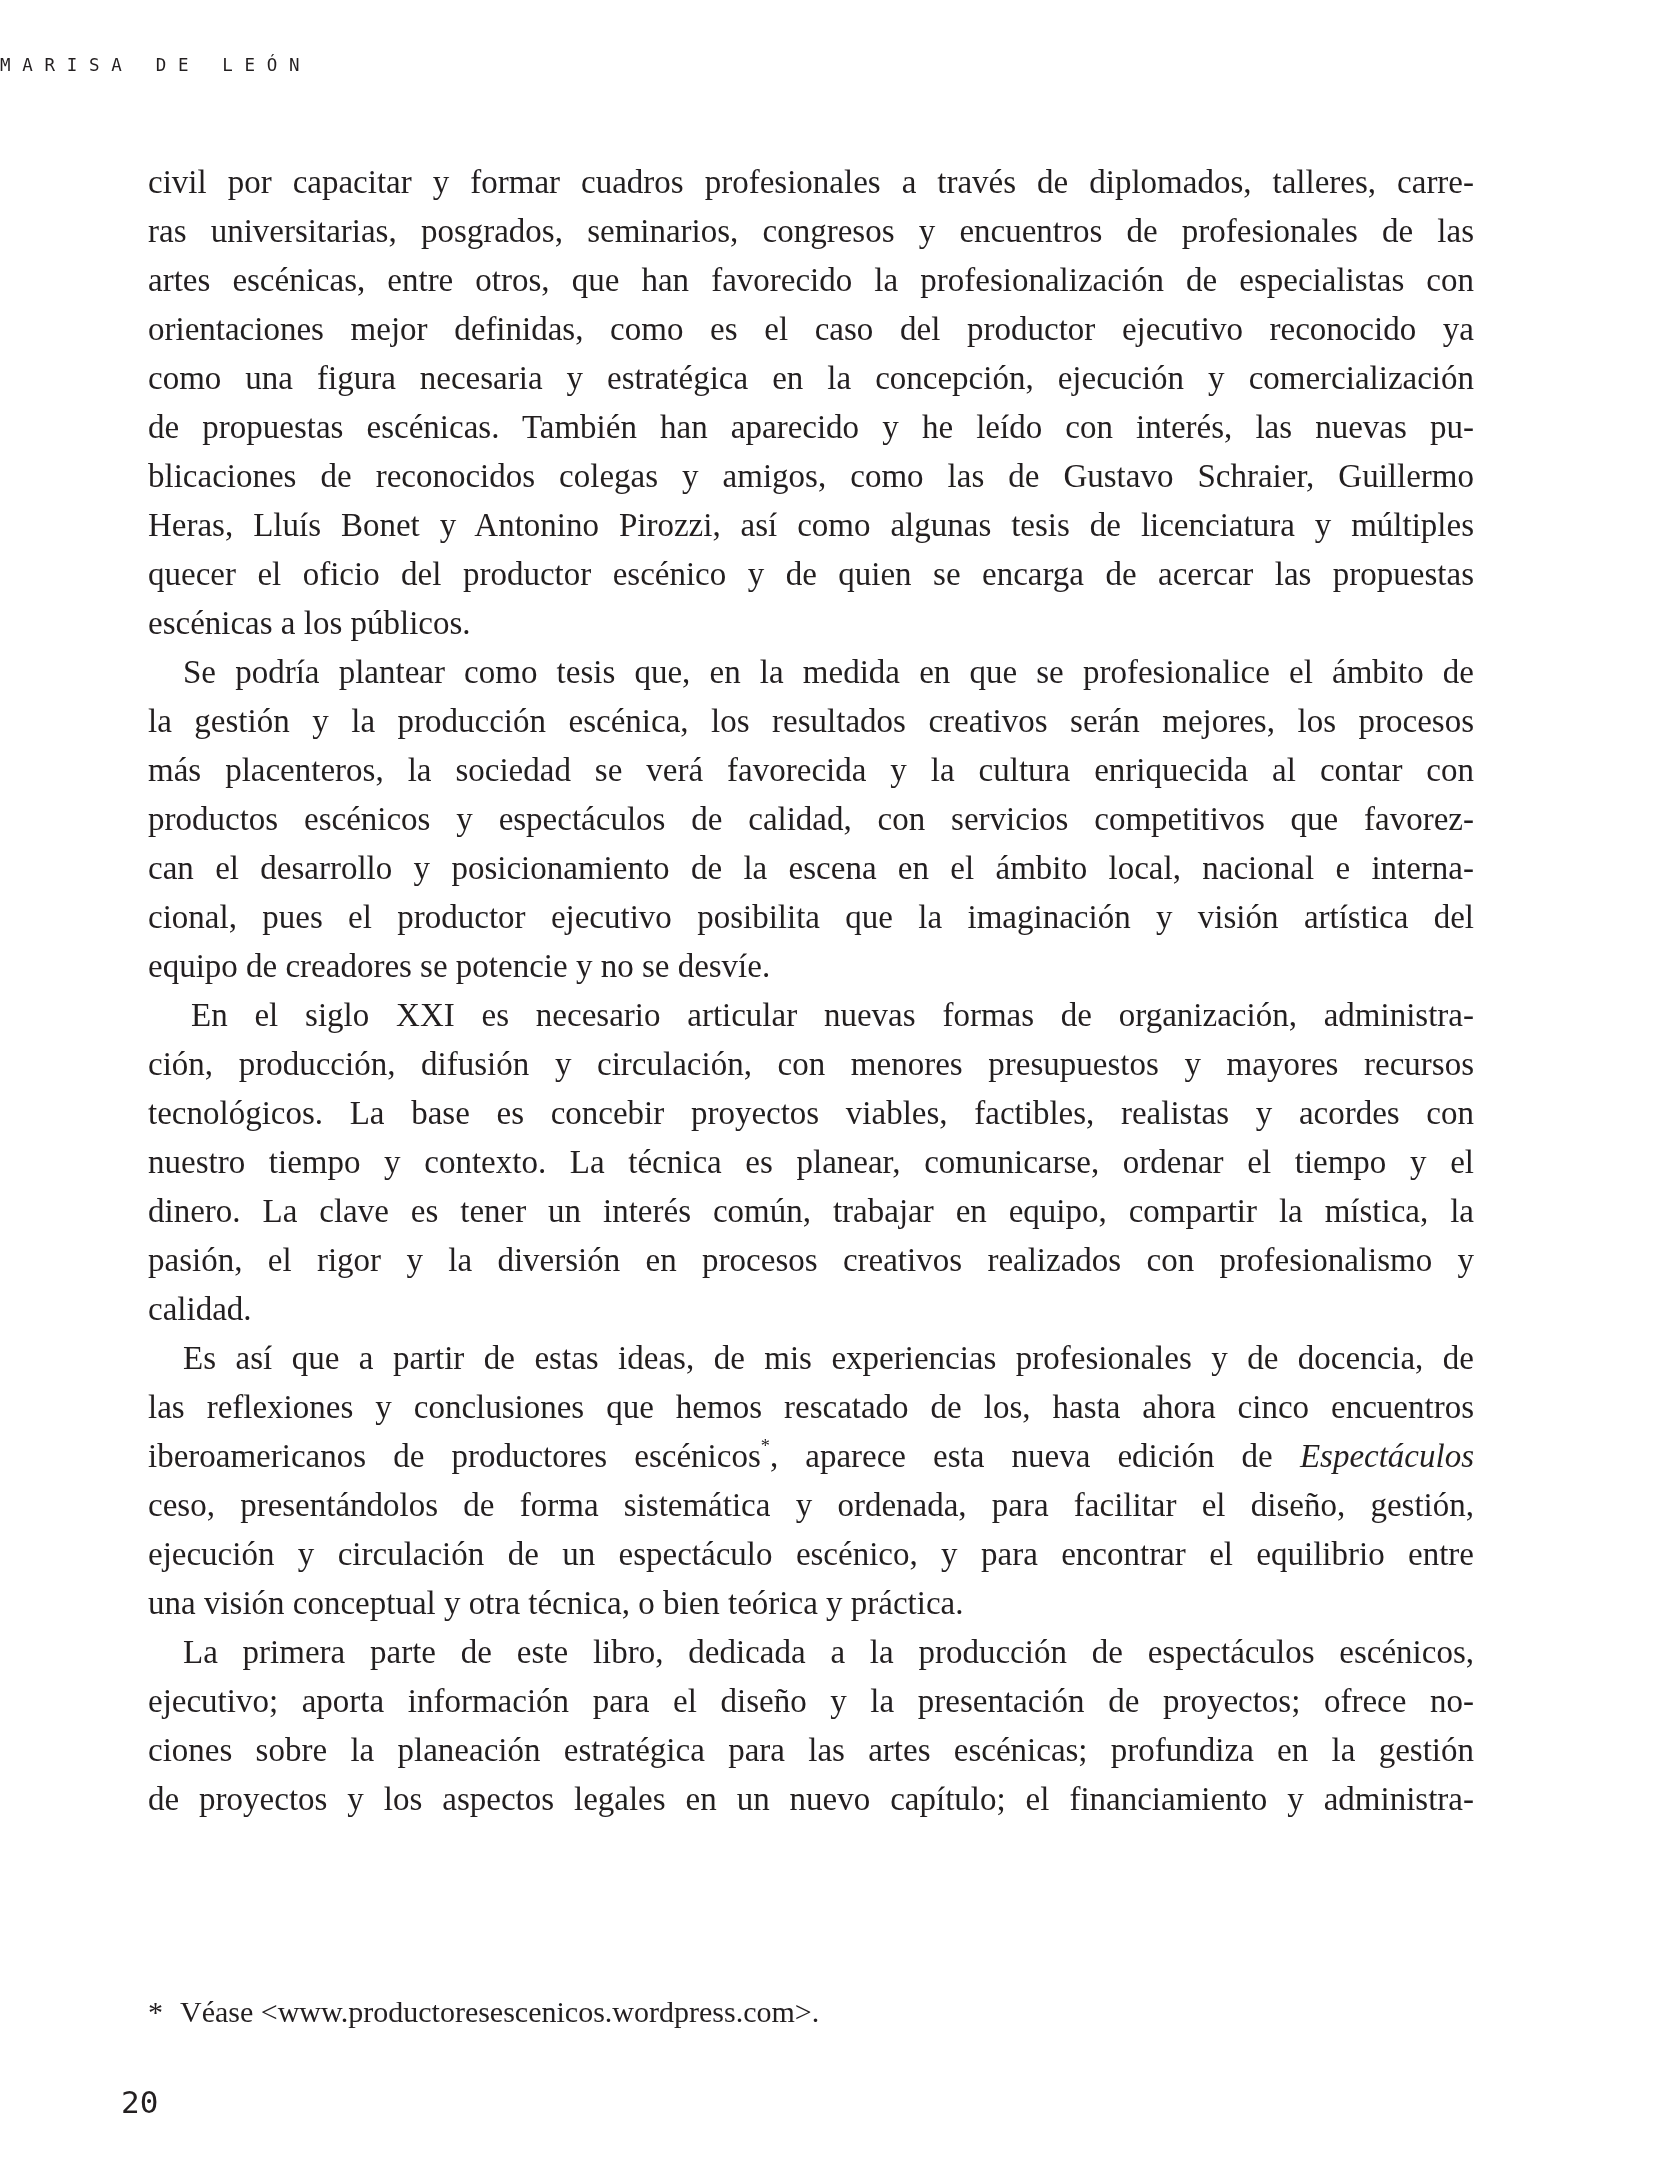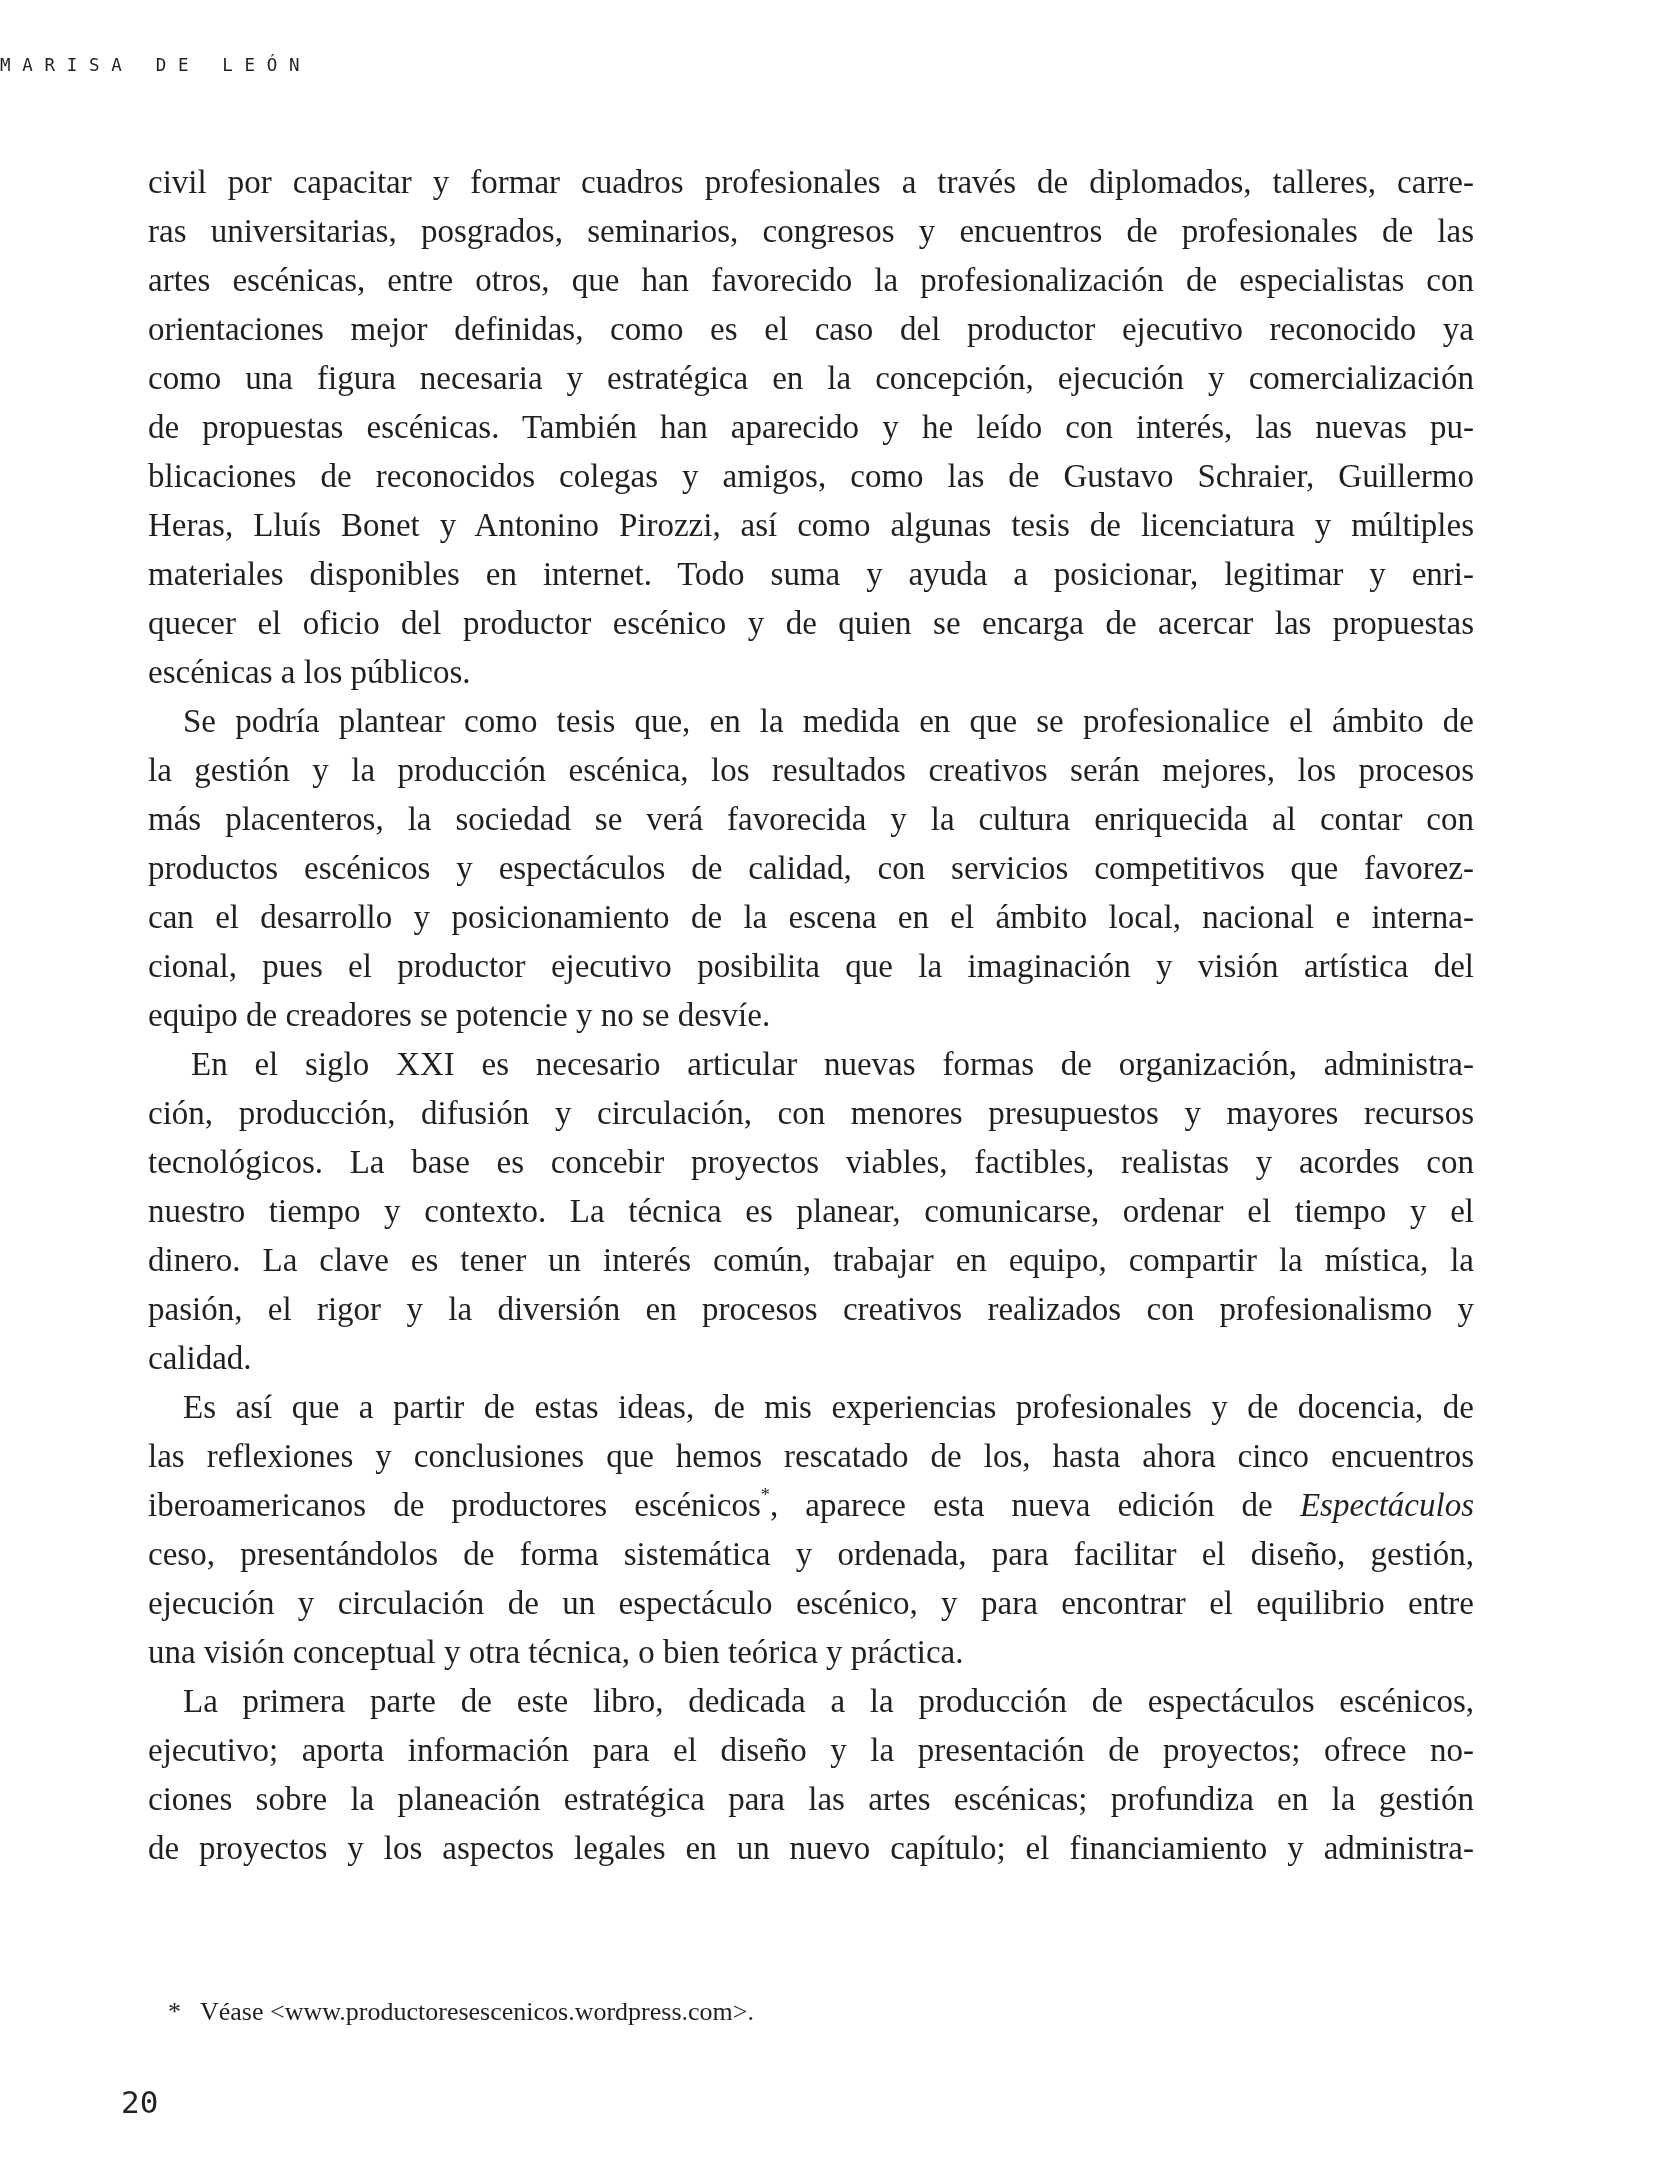--- a/index.html
+++ b/index.html
@@ -17,21 +17,21 @@
   .line.last { text-align-last:left; }
   .line.indent { padding-left:35px; }
   .line.indent2 { padding-left:43px; }
   .line > span { display:inline; }
   .line .justify-wrap { display:block; width:100%; white-space:normal; text-align:justify; text-align-last:justify; }
   .line.last .justify-wrap { text-align-last:left; }
   sup.fnref { font-size:18.3px; vertical-align:15px; line-height:0; }
   em { font-style:italic; }
   .footnote {
     position:absolute; left:148px; top:1995px;
-    font-family:"Liberation Serif", serif; font-size:26px; line-height:33px;margin-left:20px;
+    font-family:"Liberation Serif", serif; font-size:30px; line-height:33px;
   }
   .footnote .mark { display:inline-block; width:32px; }
   .page-number {
     position:absolute; left:121px; top:2084px;
     font-family:"DejaVu Sans Mono", monospace; font-size:31px; color:#231f20;
   }
 </style>
 </head>
 <body>
 
@@ -56,23 +56,20 @@
         <span class="justify-wrap">como una figura necesaria y estratégica en la concepción, ejecución y comercialización</span>
       </span>
     <span class="line">
         <span class="justify-wrap">de propuestas escénicas. También han aparecido y he leído con interés, las nuevas pu-</span>
       </span>
     <span class="line">
         <span class="justify-wrap">blicaciones de reconocidos colegas y amigos, como las de Gustavo Schraier, Guillermo</span>
       </span>
     <span class="line">
         <span class="justify-wrap">Heras, Lluís Bonet y Antonino Pirozzi, así como algunas tesis de licenciatura y múltiples</span>
-      </span>
-    <span class="line">
-        <span class="justify-wrap">materiales disponibles en internet. Todo suma y ayuda a posicionar, legitimar y enri-</span>
       </span>
     <span class="line">
         <span class="justify-wrap">quecer el oficio del productor escénico y de quien se encarga de acercar las propuestas</span>
       </span>
     <span class="line last">
         <span class="justify-wrap">escénicas a los públicos.</span>
       </span>
   </div>
 
   <div>

